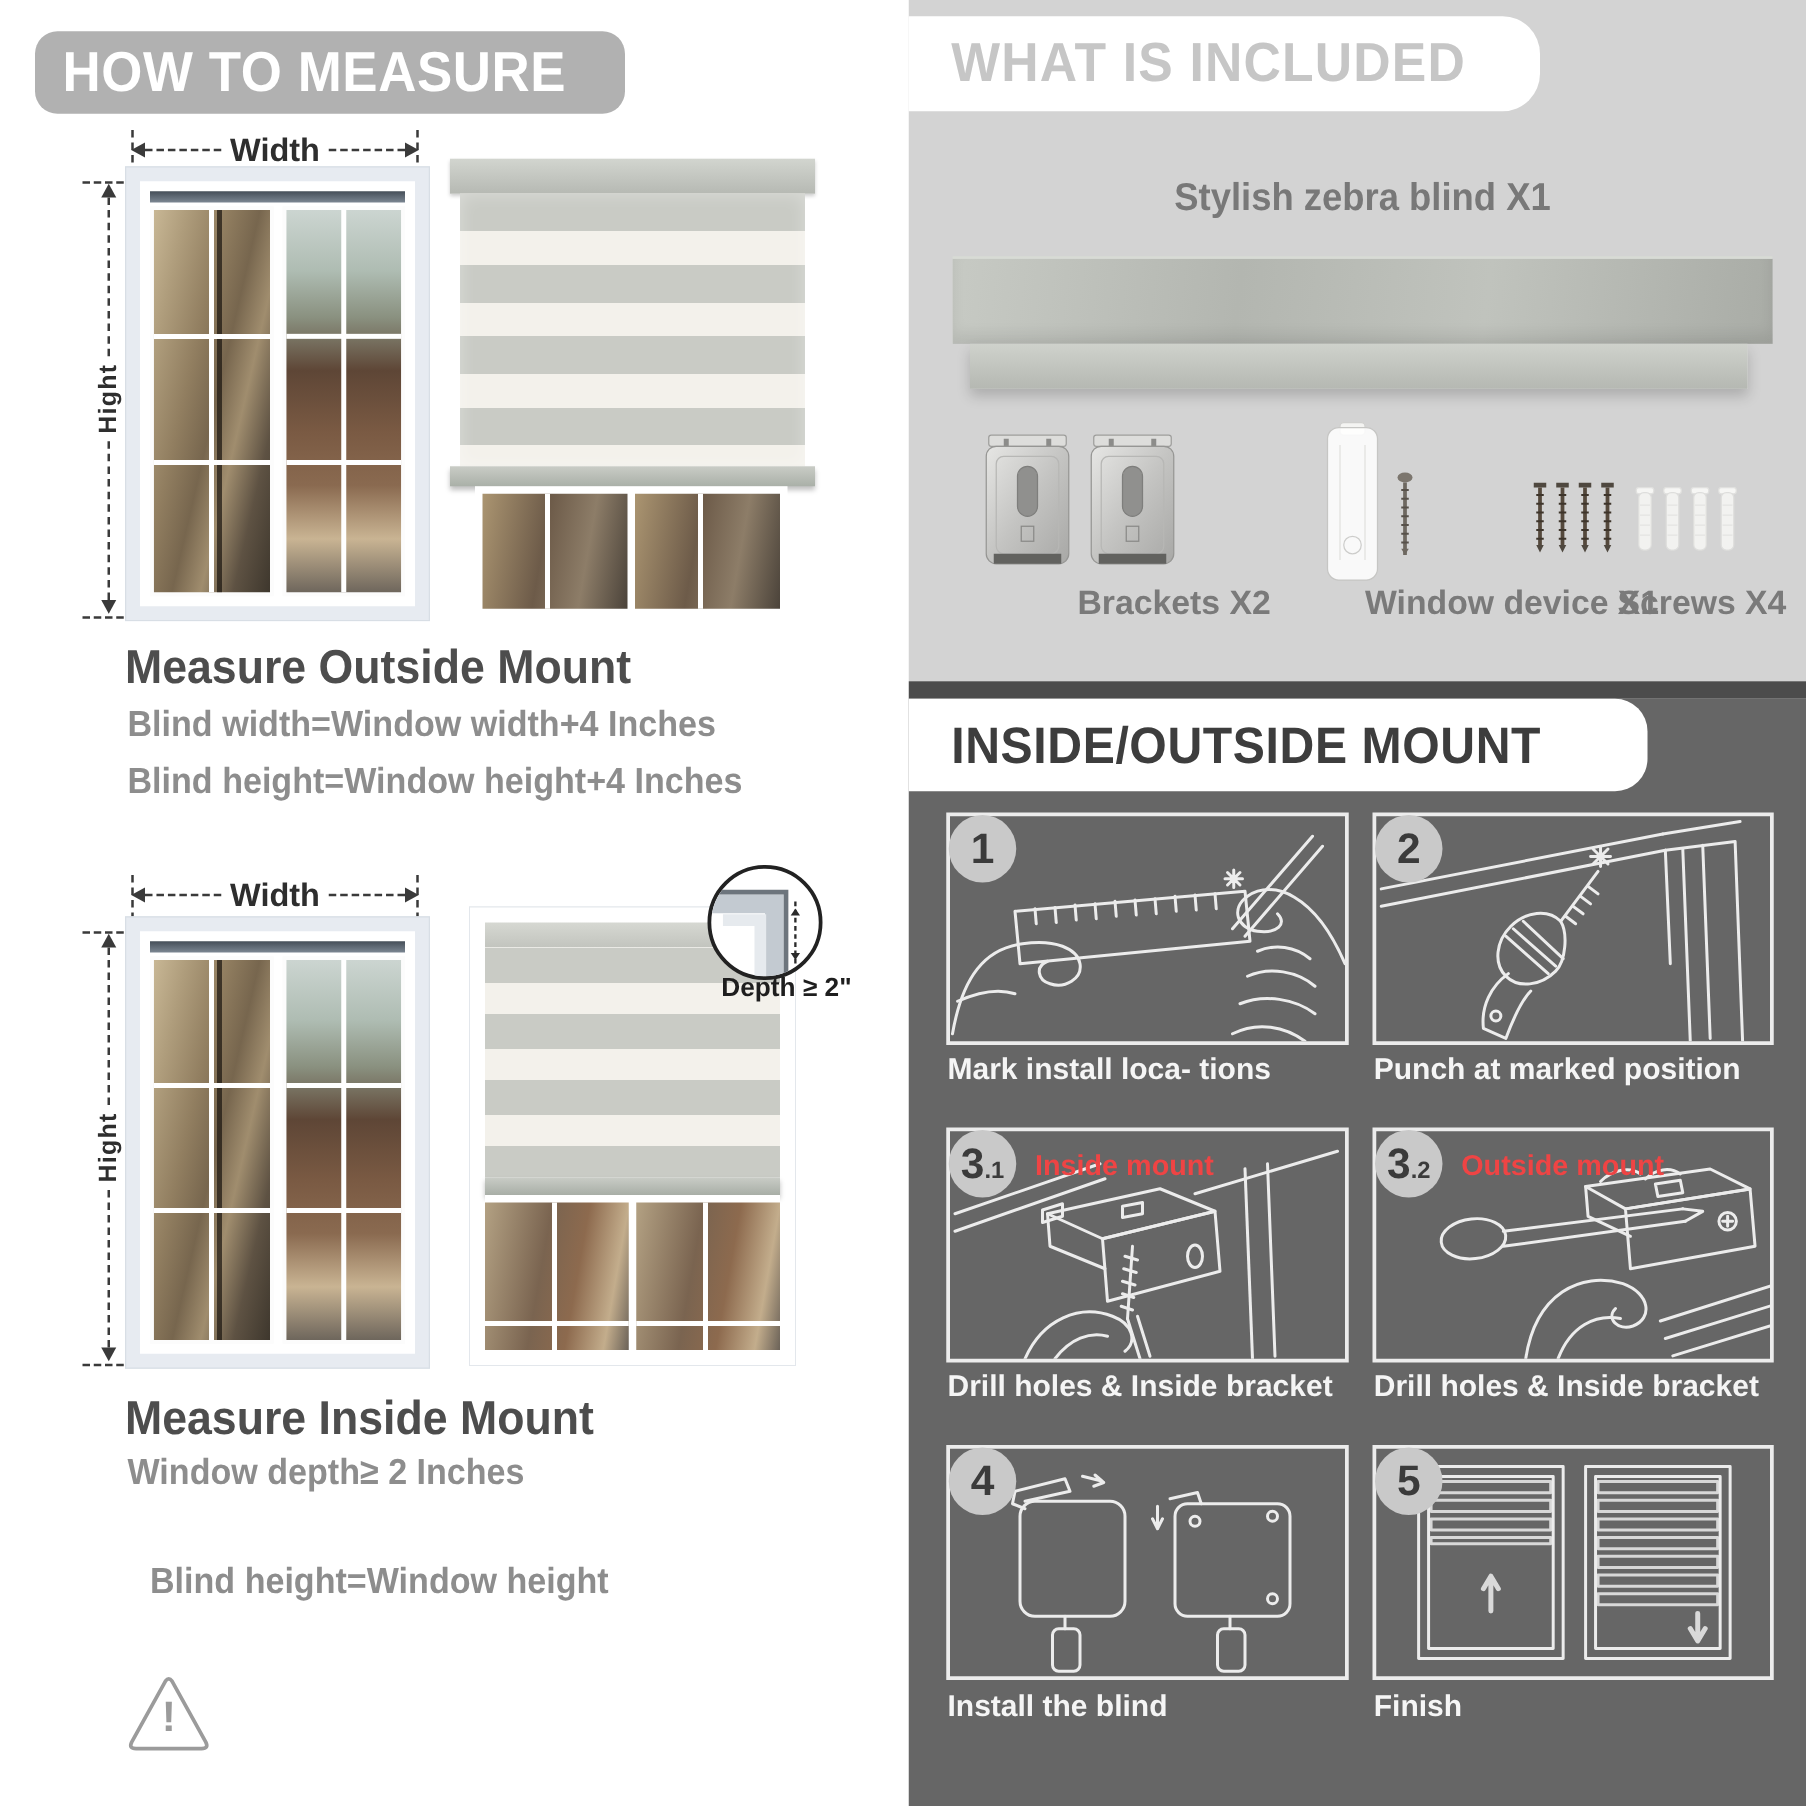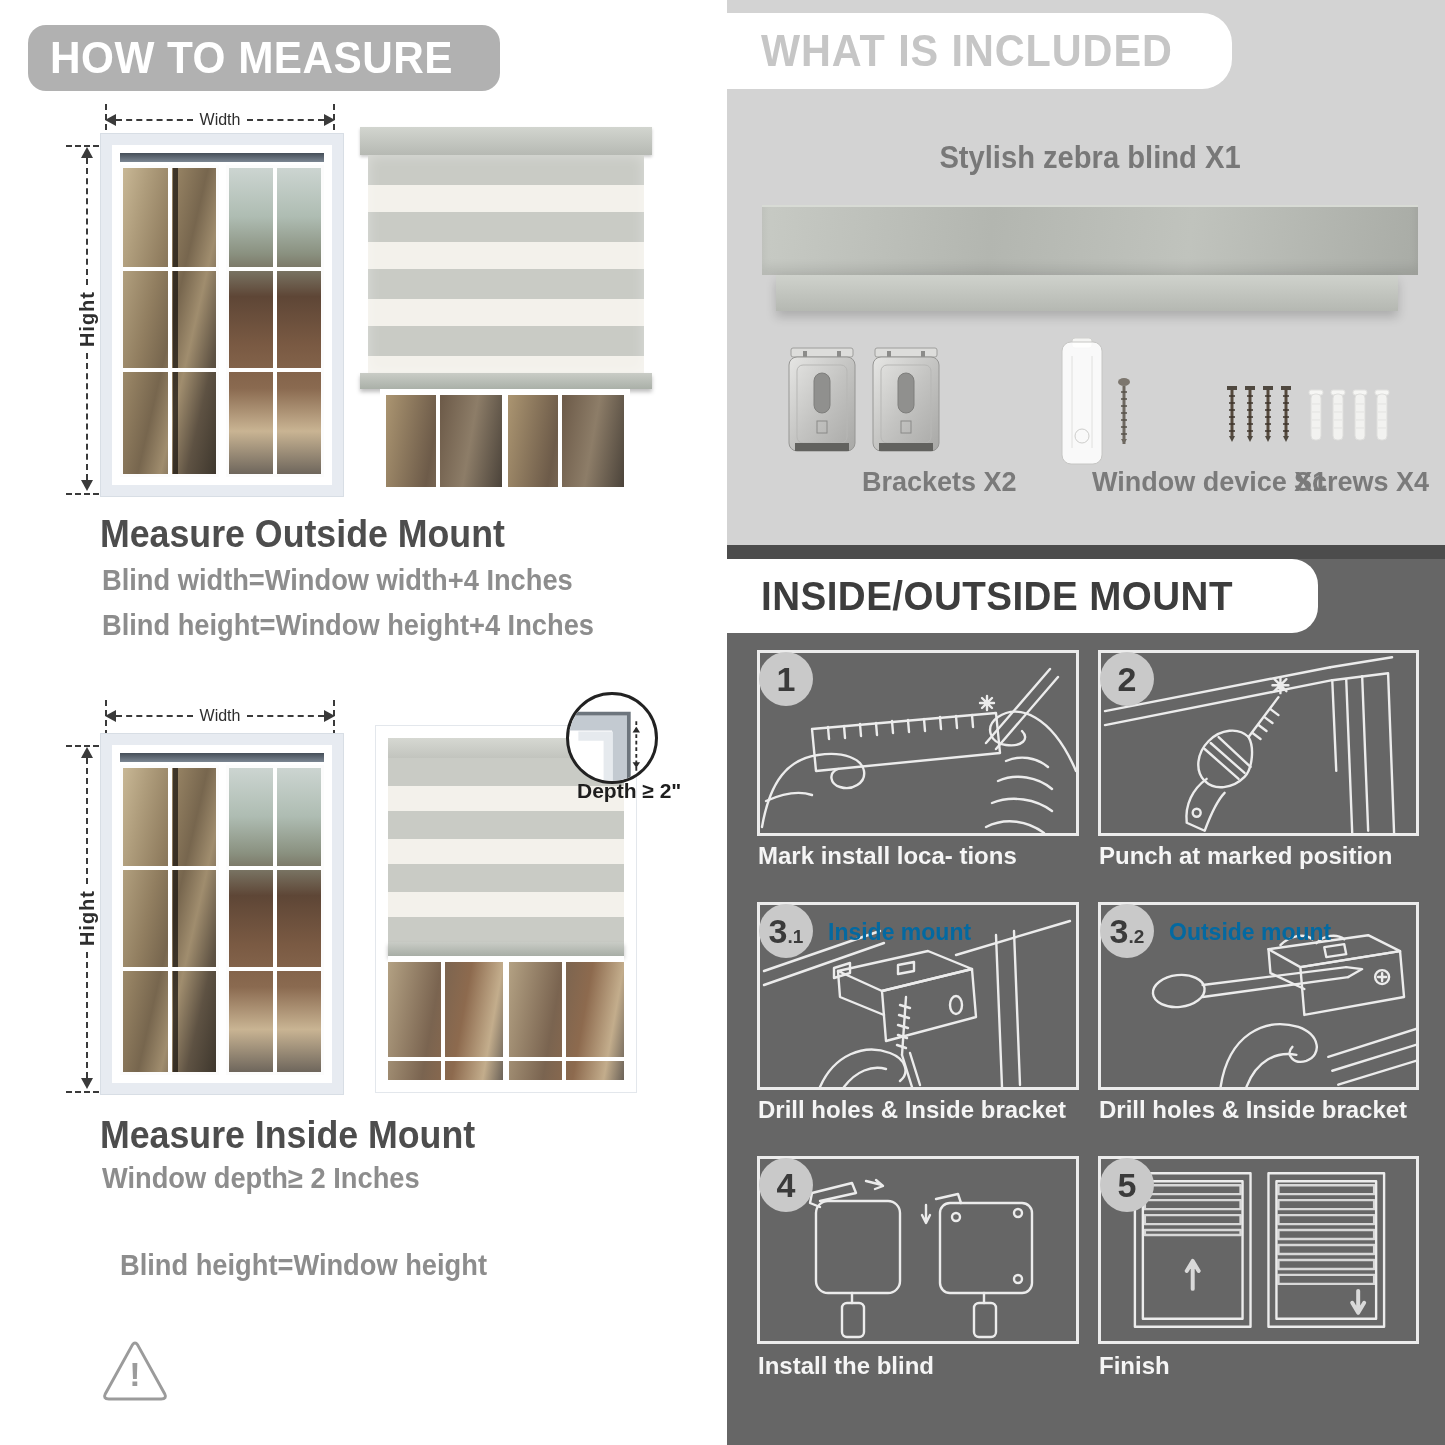--- a/index.html
+++ b/index.html
@@ -13,21 +13,21 @@
   .banner{left:28px;top:25px;width:472px;height:66px;background:#b1b1b1;border-radius:18px;
           display:flex;align-items:center;padding-left:22px;box-sizing:border-box;}
   .banner-text{color:#ffffff;font-size:45px;font-weight:700;letter-spacing:.5px;}
 
   .sec-title{font-size:38px;font-weight:700;color:#4d4d4d;}
   .sec-line{font-size:29px;font-weight:700;color:#8d8d8d;}
 
   
   .harrow{display:flex;align-items:center;height:20px;color:#2e2e2e;}
   .harrow .dash{flex:1;border-top:2px dashed #3a3a3a;height:0;}
-  .harrow .lbl{font-size:16px;font-weight:400;padding:0 7px;white-space:nowrap;}
+  .harrow .lbl{font-size:26px;font-weight:700;padding:0 7px;white-space:nowrap;}
   .tri-l{width:0;height:0;border-top:6px solid transparent;border-bottom:6px solid transparent;border-right:11px solid #3a3a3a;}
   .tri-r{width:0;height:0;border-top:6px solid transparent;border-bottom:6px solid transparent;border-left:11px solid #3a3a3a;}
   .tri-u{width:0;height:0;border-left:6px solid transparent;border-right:6px solid transparent;border-bottom:11px solid #3a3a3a;}
   .tri-d{width:0;height:0;border-left:6px solid transparent;border-right:6px solid transparent;border-top:11px solid #3a3a3a;}
   .vline-dash{border-left:2px dashed #3a3a3a;width:0;}
   .hline-dash{border-top:2px dashed #3a3a3a;height:0;}
   .varrow{display:flex;flex-direction:column;align-items:center;width:26px;}
   .varrow .vdash{flex:1;border-left:2px dashed #3a3a3a;width:0;}
   .vlabel{writing-mode:vertical-rl;transform:rotate(180deg);font-size:20px;font-weight:700;color:#2e2e2e;
           letter-spacing:1px;padding:6px 0;}
@@ -93,21 +93,21 @@
   .dark-strip{left:727px;top:545px;width:718px;height:14px;background:#4c4c4c;}
   .dark-main{left:727px;top:559px;width:718px;height:886px;background:#666666;}
   .mount-box{left:727px;top:559px;width:591px;height:74px;background:#ffffff;border-radius:0 26px 26px 0;
              display:flex;align-items:center;padding-left:34px;box-sizing:border-box;}
   .mount-title{font-size:41px;font-weight:700;color:#3d3d3d;letter-spacing:.5px;}
 
   .step-panel{border:3px solid #ececec;box-sizing:border-box;}
   .badge{width:54px;height:54px;border-radius:50%;background:#c9c9c9;color:#3b3b3b;
          display:flex;align-items:center;justify-content:center;font-weight:700;font-size:34px;}
   .badge .sub{font-size:19px;margin-top:12px;}
-  .step-label{font-size:23px;font-weight:700;color:#0369a1;white-space:nowrap;}
+  .step-label{font-size:23px;font-weight:700;color:#ef4444;white-space:nowrap;}
   .caption{font-size:24px;font-weight:700;color:#f5f5f5;white-space:nowrap;}
 
   svg.art{width:100%;height:100%;display:block;}
   svg.art *{stroke:#ececec;stroke-width:2.4;fill:none;stroke-linecap:round;stroke-linejoin:round;}
   svg.art .bars{fill:#bcbcbc;stroke:none;opacity:.85;}
   svg.art .thick{stroke-width:4;stroke:#d9d9d9;}
 </style>
 </head>
 <body>
 

